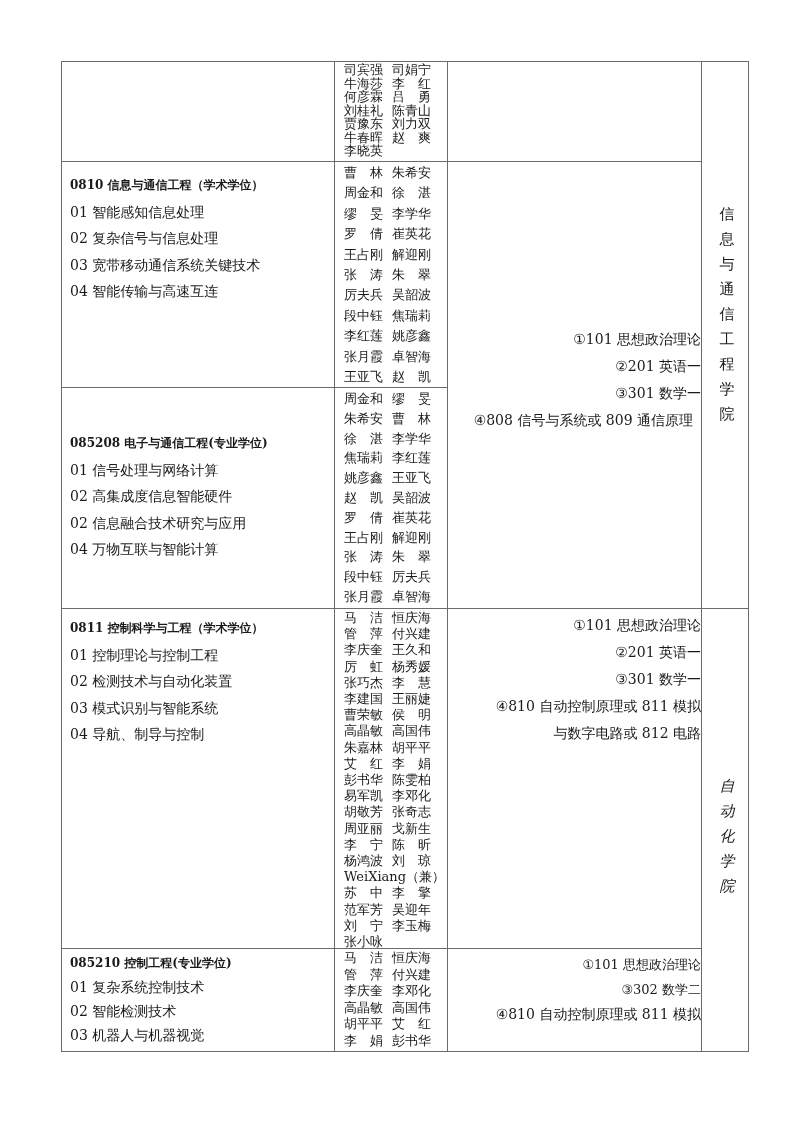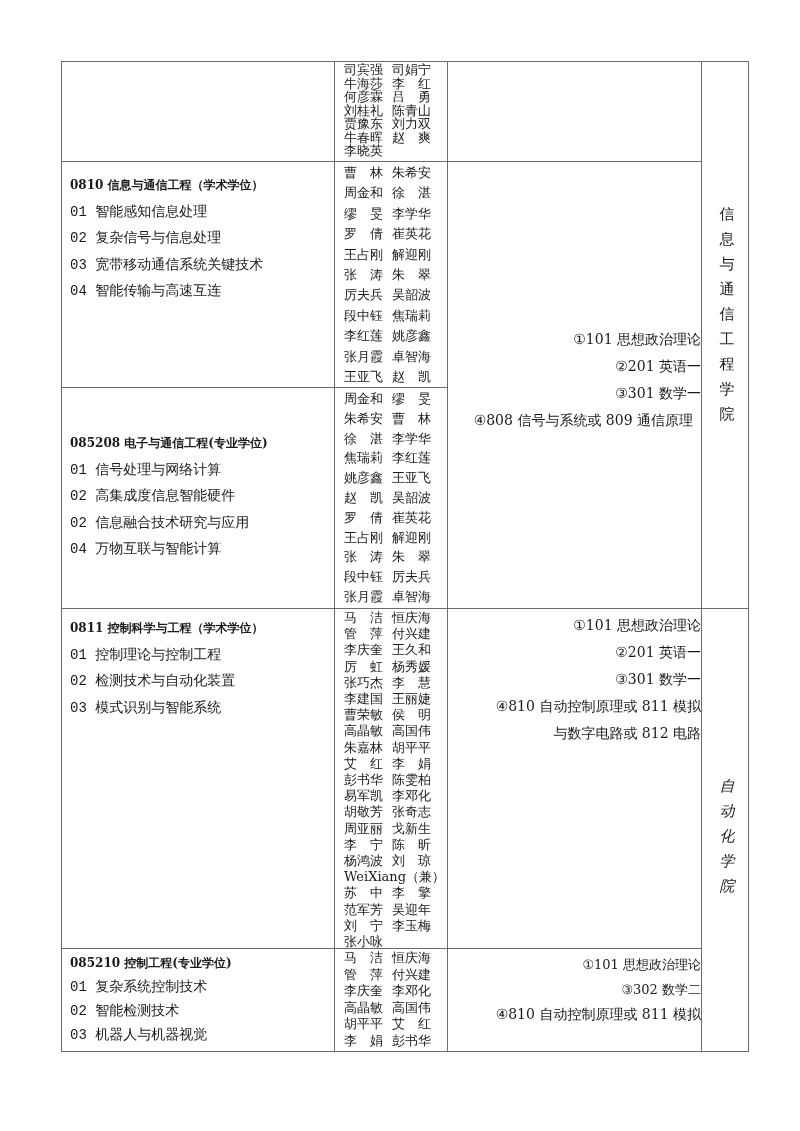--- a/index.html
+++ b/index.html
@@ -5,21 +5,21 @@
   html, body { margin: 0; padding: 0; background: #ffffff; }
   body { width: 800px; height: 1131px; position: relative; overflow: hidden;
          font-family: "DejaVu Serif", "Liberation Serif", serif; color: #1a1a1a; }
   .tbl { position: absolute; left: 61px; top: 61px; width: 688px; height: 991px; border-radius: 12px; }
   .cell { position: absolute; box-sizing: border-box; overflow: hidden; }
   .hline { position: absolute; height: 1px; background: #6b6b6b; }
   .vline { position: absolute; width: 1px; background: #6b6b6b; }
 
   .major { padding: 10px 0 0 8px; font-size: 14px; line-height: 26.5px; }
   .major .title { font-weight: bold; font-size: 12px; white-space: nowrap; }
-  .major .dir { white-space: nowrap; font-family: Liberation Mono, monospace; }
+  .major .dir { white-space: nowrap; }
 
   .tutors { padding: 1px 0 0 9px; font-size: 13px; }
   .tutors .tr { display: flex; white-space: nowrap; }
   .tutors .tn { width: 48px; letter-spacing: 0; }
   .tutors .tn2 { width: 48px; }
   .tutors .full { white-space: nowrap; }
 
   .exams { padding: 0 0 0 7px; font-size: 14px; line-height: 27px; }
   .exams .ex { white-space: nowrap; text-align: right; }
   .exams .ex.wrap { white-space: normal; width: 238px; }
@@ -195,20 +195,21 @@
         <span class="tn">张月霞</span>
         <span class="tn2">卓智海</span>
       </div>
   </div>
 
   <div class="cell major" style="left:1px;top:548px;width:272px;height:339px;padding-top:6px;">
     <div class="title">0811 控制科学与工程（学术学位）</div>
     <div class="dir">01 控制理论与控制工程</div>
     <div class="dir">02 检测技术与自动化装置</div>
     <div class="dir">03 模式识别与智能系统</div>
+    <div class="dir">04 导航、制导与控制</div>
   </div>
   <div class="cell tutors" style="left:274px;top:548px;width:112px;height:339px;line-height:16.2px;">
     <div class="tr">
         <span class="tn">马　洁</span>
         <span class="tn2">恒庆海</span>
       </div>
     <div class="tr">
         <span class="tn">管　萍</span>
         <span class="tn2">付兴建</span>
       </div>

